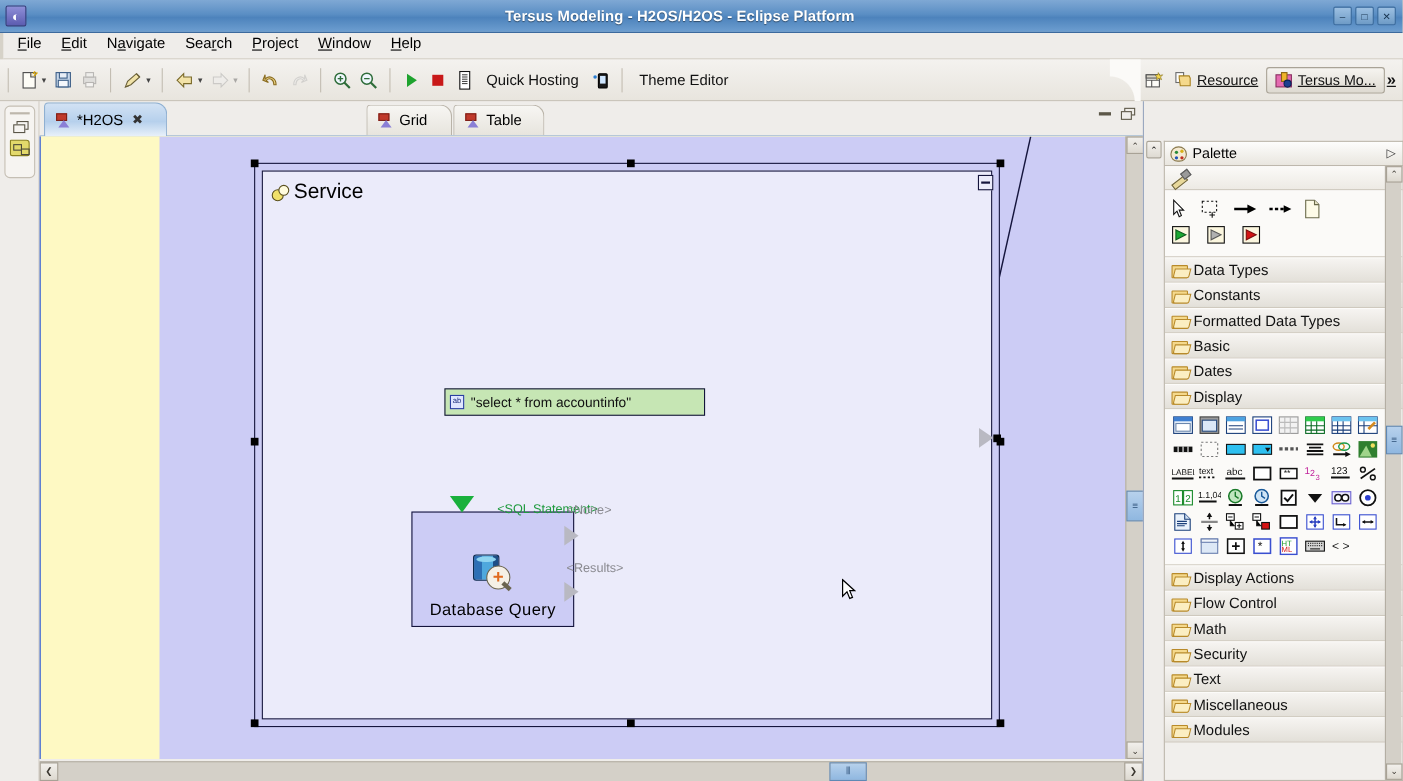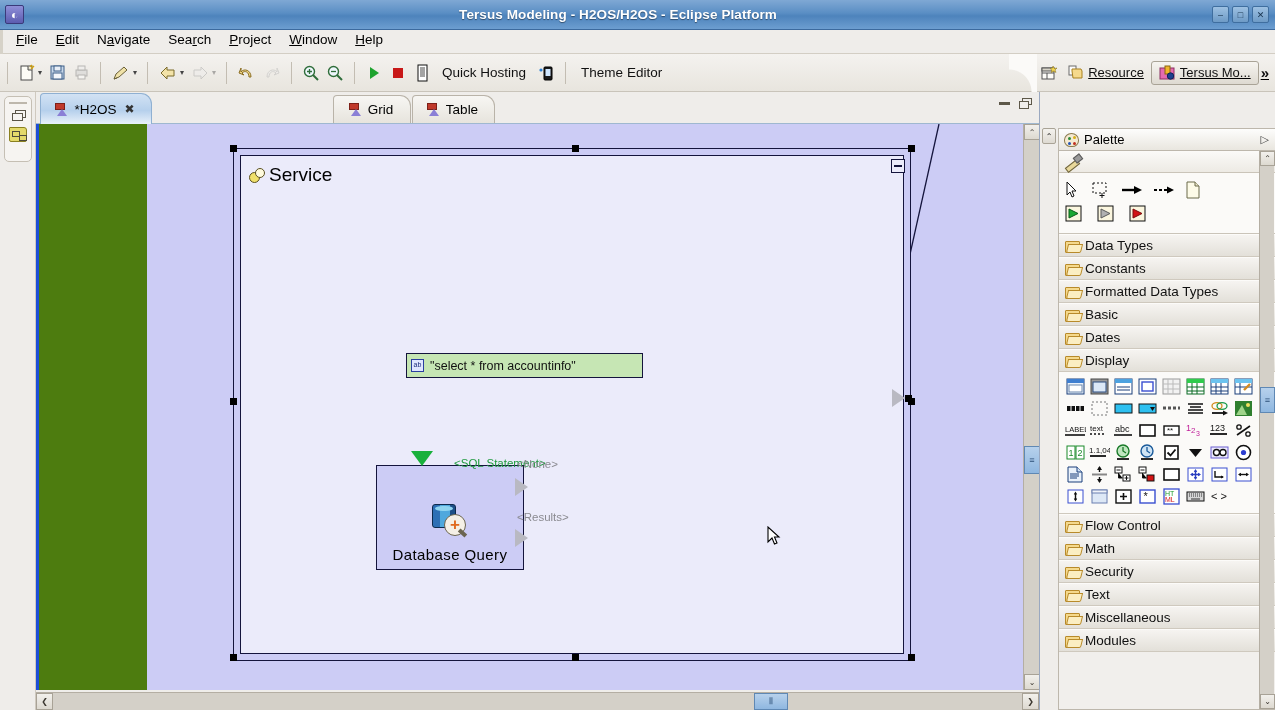--- a/index.html
+++ b/index.html
@@ -117,21 +117,20 @@
   #tabstrip {
     position: absolute; left: 0; top: 0; width: 1003px; height: 32px;
     border-bottom: 1px solid #9fb8d0;
   }
   .etab {
     position: absolute; top: 3px; height: 28px; display: flex; align-items: center;
     gap: 6px; padding: 0 12px 0 9px; font-size: 13.5px; color: #000;
     border: 1px solid #b9b3a8; border-bottom: none;
     border-radius: 4px 11px 0 0;
     background: linear-gradient(to bottom,#f7f6f3,#e7e4dd);
-    justify-content: center;
   }
   .etab.active {
     background: linear-gradient(to bottom,#d2e2f4,#b6d0ec 55%,#e9f1fa);
     border-color: #8fb0d2; font-weight: normal; top: 1px; height: 31px;
   }
   .ico-diag {
     width: 14px; height: 13px; position: relative; flex: none;
   }
   .ico-diag::before {
     content: ""; position: absolute; left: 1px; top: 0; width: 8px; height: 5px;
@@ -152,22 +151,22 @@
   .mm-max { width: 12px; height: 10px; position: relative; }
   .mm-max::before, .mm-max::after {
     content: ""; position: absolute; border: 1.3px solid #5d5849;
   }
   .mm-max::before { left: 3px; top: 0; width: 8px; height: 5px; }
   .mm-max::after { left: 0; top: 3px; width: 8px; height: 6px; background: #efedea; }
 
   
   #canvasclip {
     position: absolute; left: 0; top: 32px; width: 1003px; height: 566px;
-    overflow: hidden; background: #4d7c0f;
-    border-left: 3px solid #1d4ed8;
+    overflow: hidden; background: #fef9c3;
+    border-left: 1px solid #1d4ed8;
   }
   #canvas {
     position: absolute; left: 108px; top: 0; width: 895px; height: 566px;
     background: #ccccf5;
   }
   .svcbox-outer {
     position: absolute; left: 86px; top: 24px; width: 678px; height: 513px;
     border: 1.5px solid #14143c; background: #ccccf5;
   }
   .svcbox-inner {
@@ -1046,20 +1045,24 @@
         </div>
       <div class="gi">
           <svg width="19" height="17">
             <text x="1" y="12" font-size="11" font-family="Liberation Sans" fill="#111">&lt; &gt;</text>
           </svg>
         </div>
     </div>
 
     <div class="cat">
       <span class="ico-folder-open"></span>
+      <span>Display Actions</span>
+    </div>
+    <div class="cat">
+      <span class="ico-folder-open"></span>
       <span>Flow Control</span>
     </div>
     <div class="cat">
       <span class="ico-folder-open"></span>
       <span>Math</span>
     </div>
     <div class="cat">
       <span class="ico-folder-open"></span>
       <span>Security</span>
     </div>

